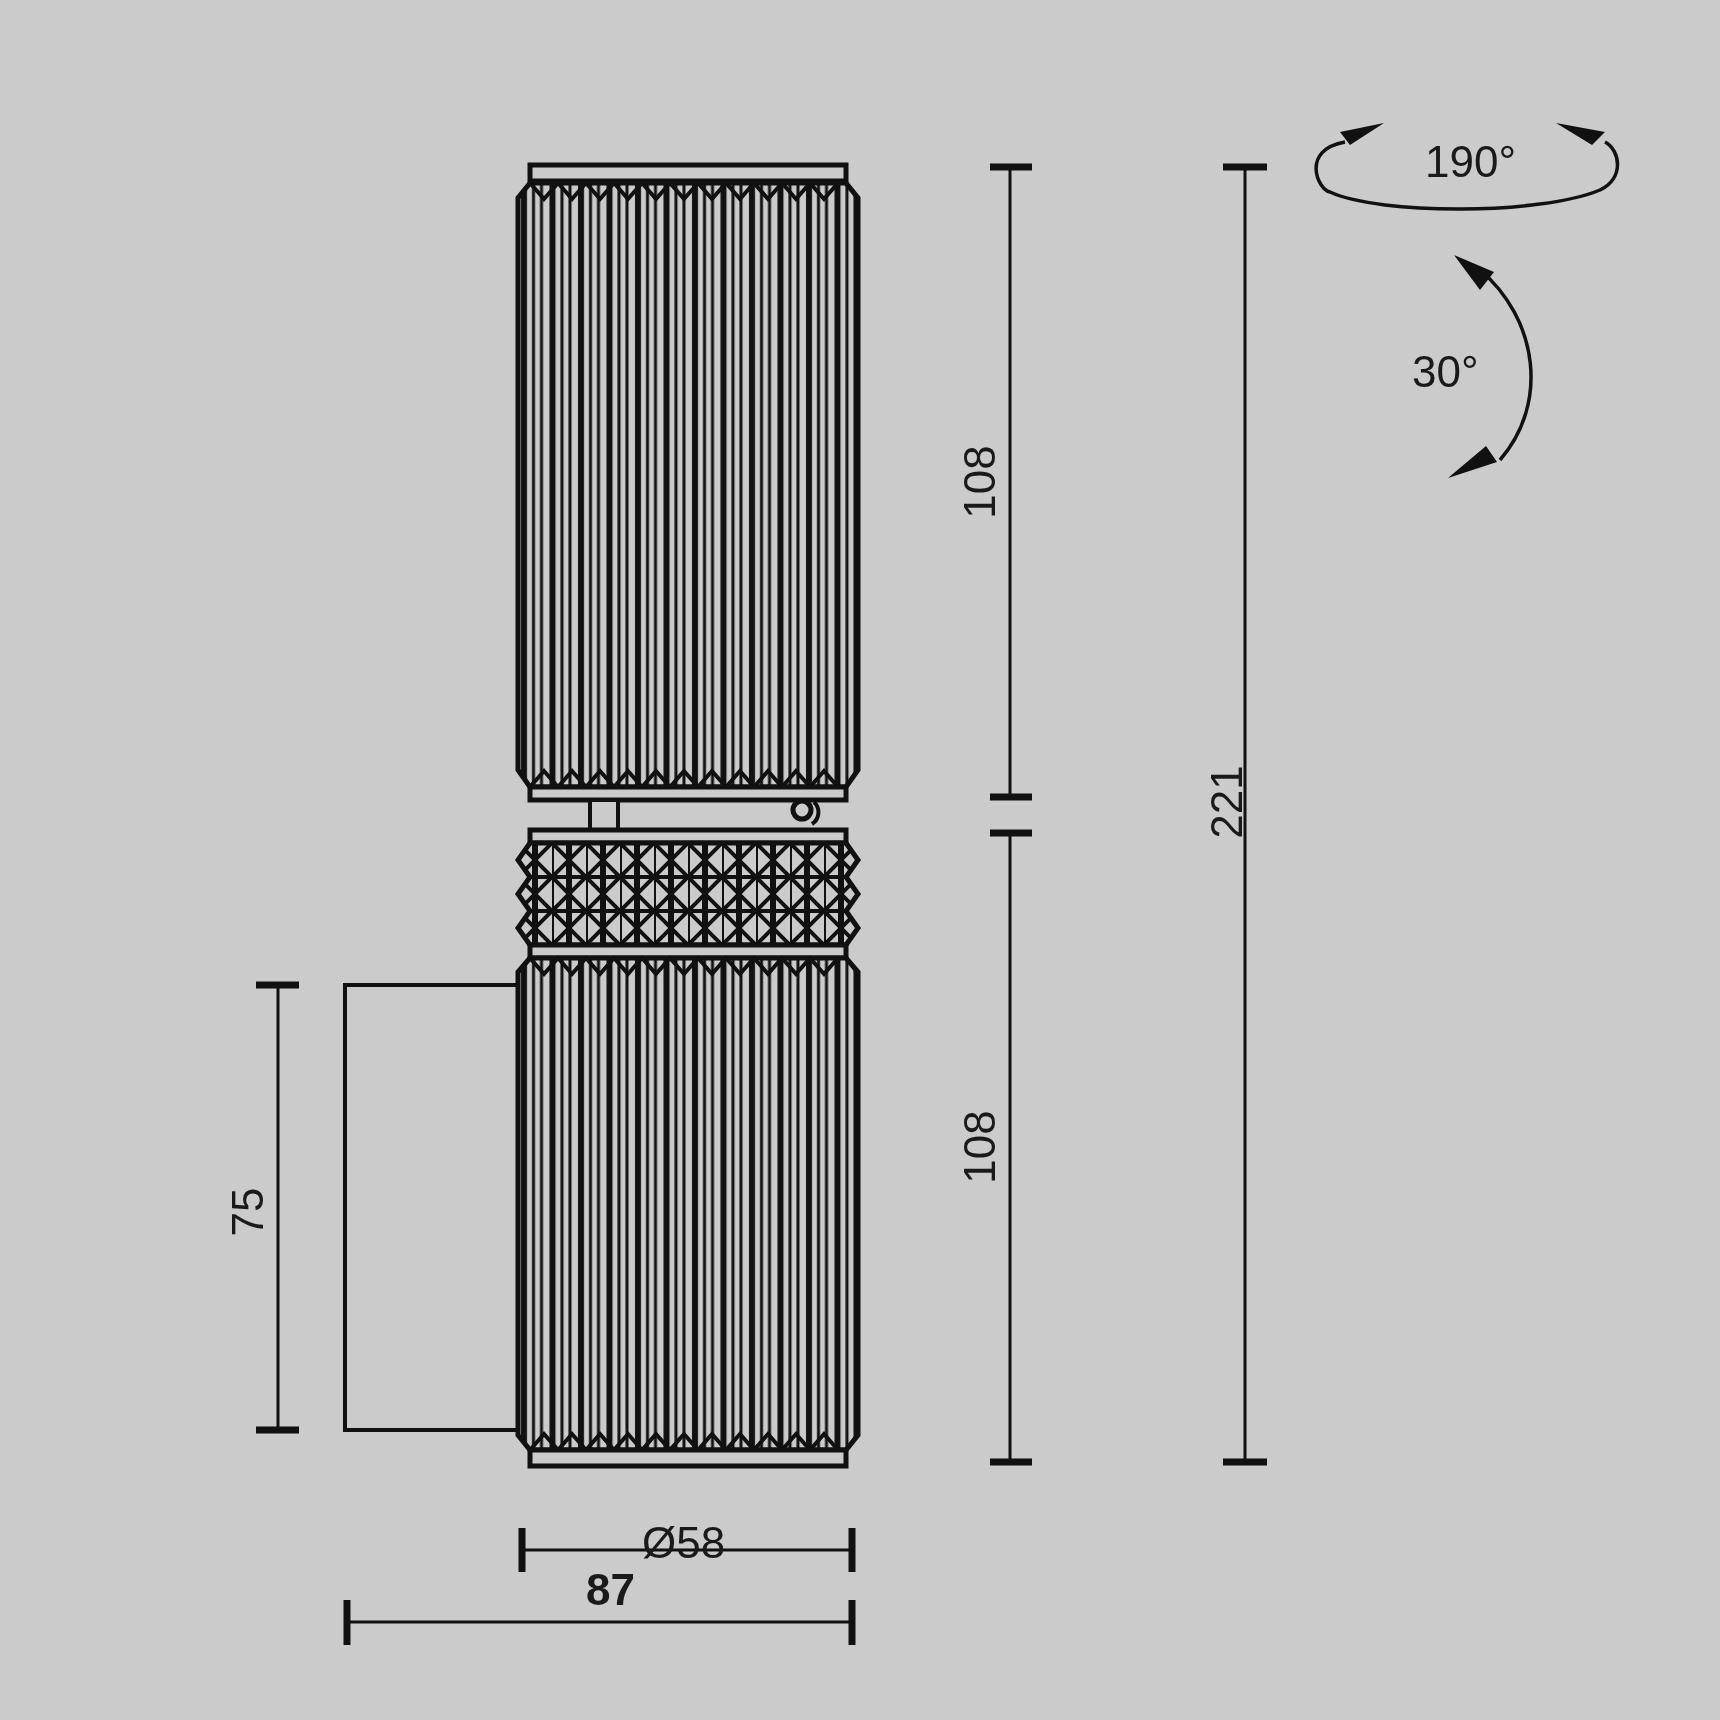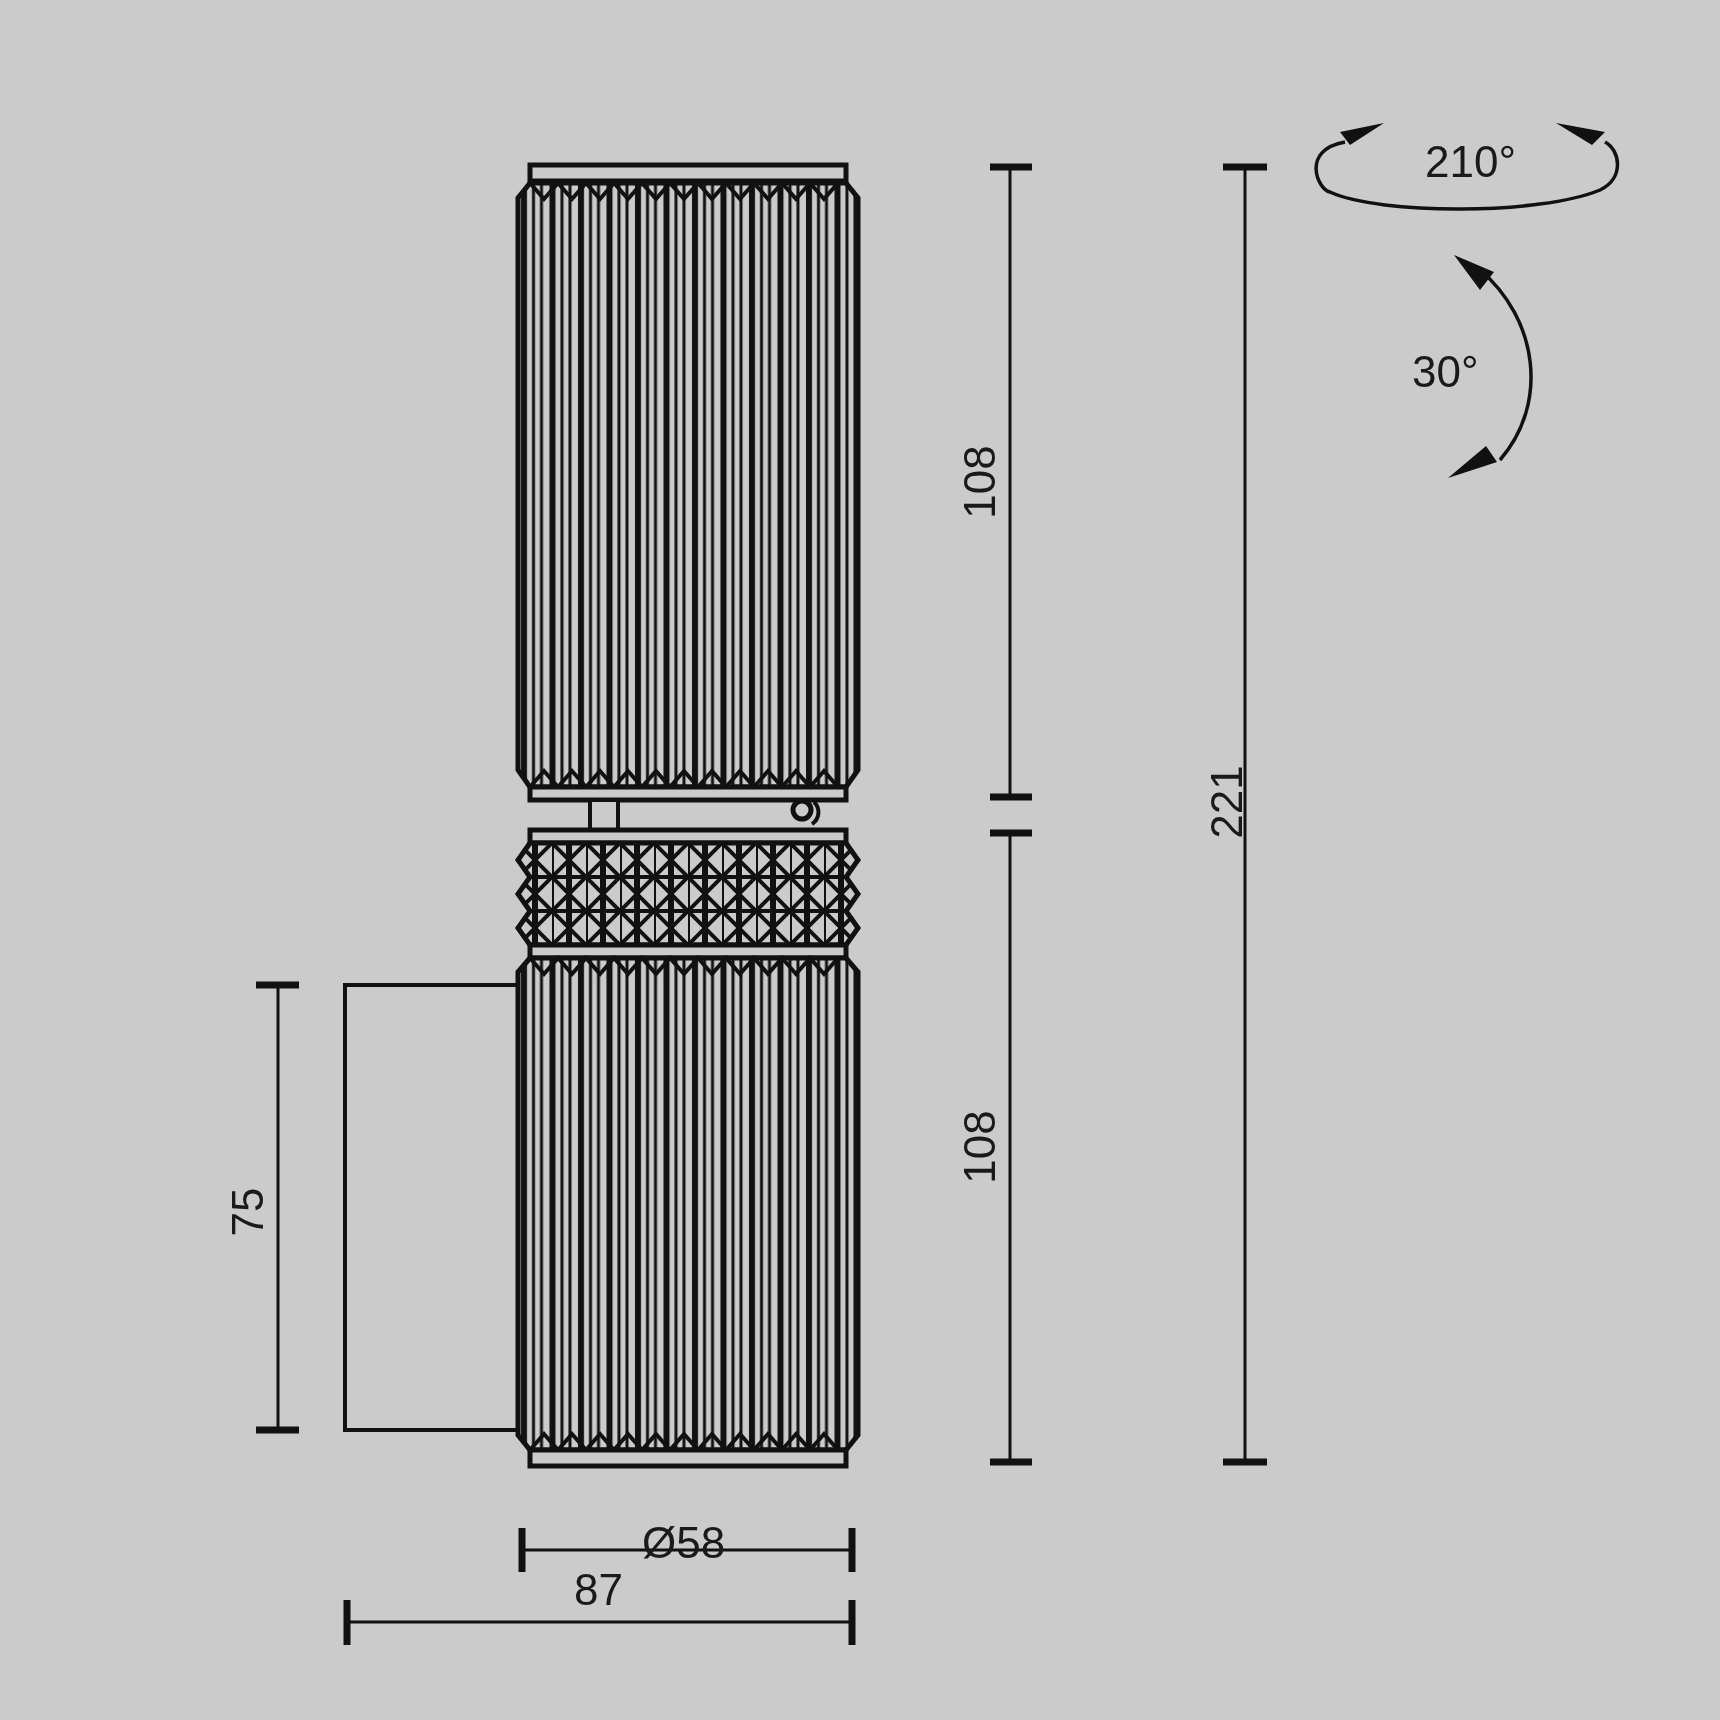--- a/index.html
+++ b/index.html
@@ -112,15 +112,15 @@
     <polygon points="1454,255 1494,272 1480,290" fill="#111"></polygon>
     <polygon points="1448,478 1497,462 1486,446" fill="#111"></polygon>
   </g>
 </svg>
 
 <div class="dim-text rot" style="left:943px; top:460px;">108</div>
 <div class="dim-text rot" style="left:943px; top:1125px;">108</div>
 <div class="dim-text rot" style="left:1190px; top:780px;">221</div>
 <div class="dim-text rot" style="left:224px; top:1190px;">75</div>
 <div class="dim-text" style="left:642px; top:1521px;">Ø58</div>
-<div class="dim-text" style="left:574px; top:1568px;">87</div>
-<div class="dim-text" style="left:1425px; top:140px;">210°</div>
+<div class="dim-text" style="left:586px; top:1568px;font-weight:bold;">87</div>
+<div class="dim-text" style="left:1425px; top:140px;">190°</div>
 <div class="dim-text" style="left:1412px; top:350px;">30°</div>
 
 </body></html>

